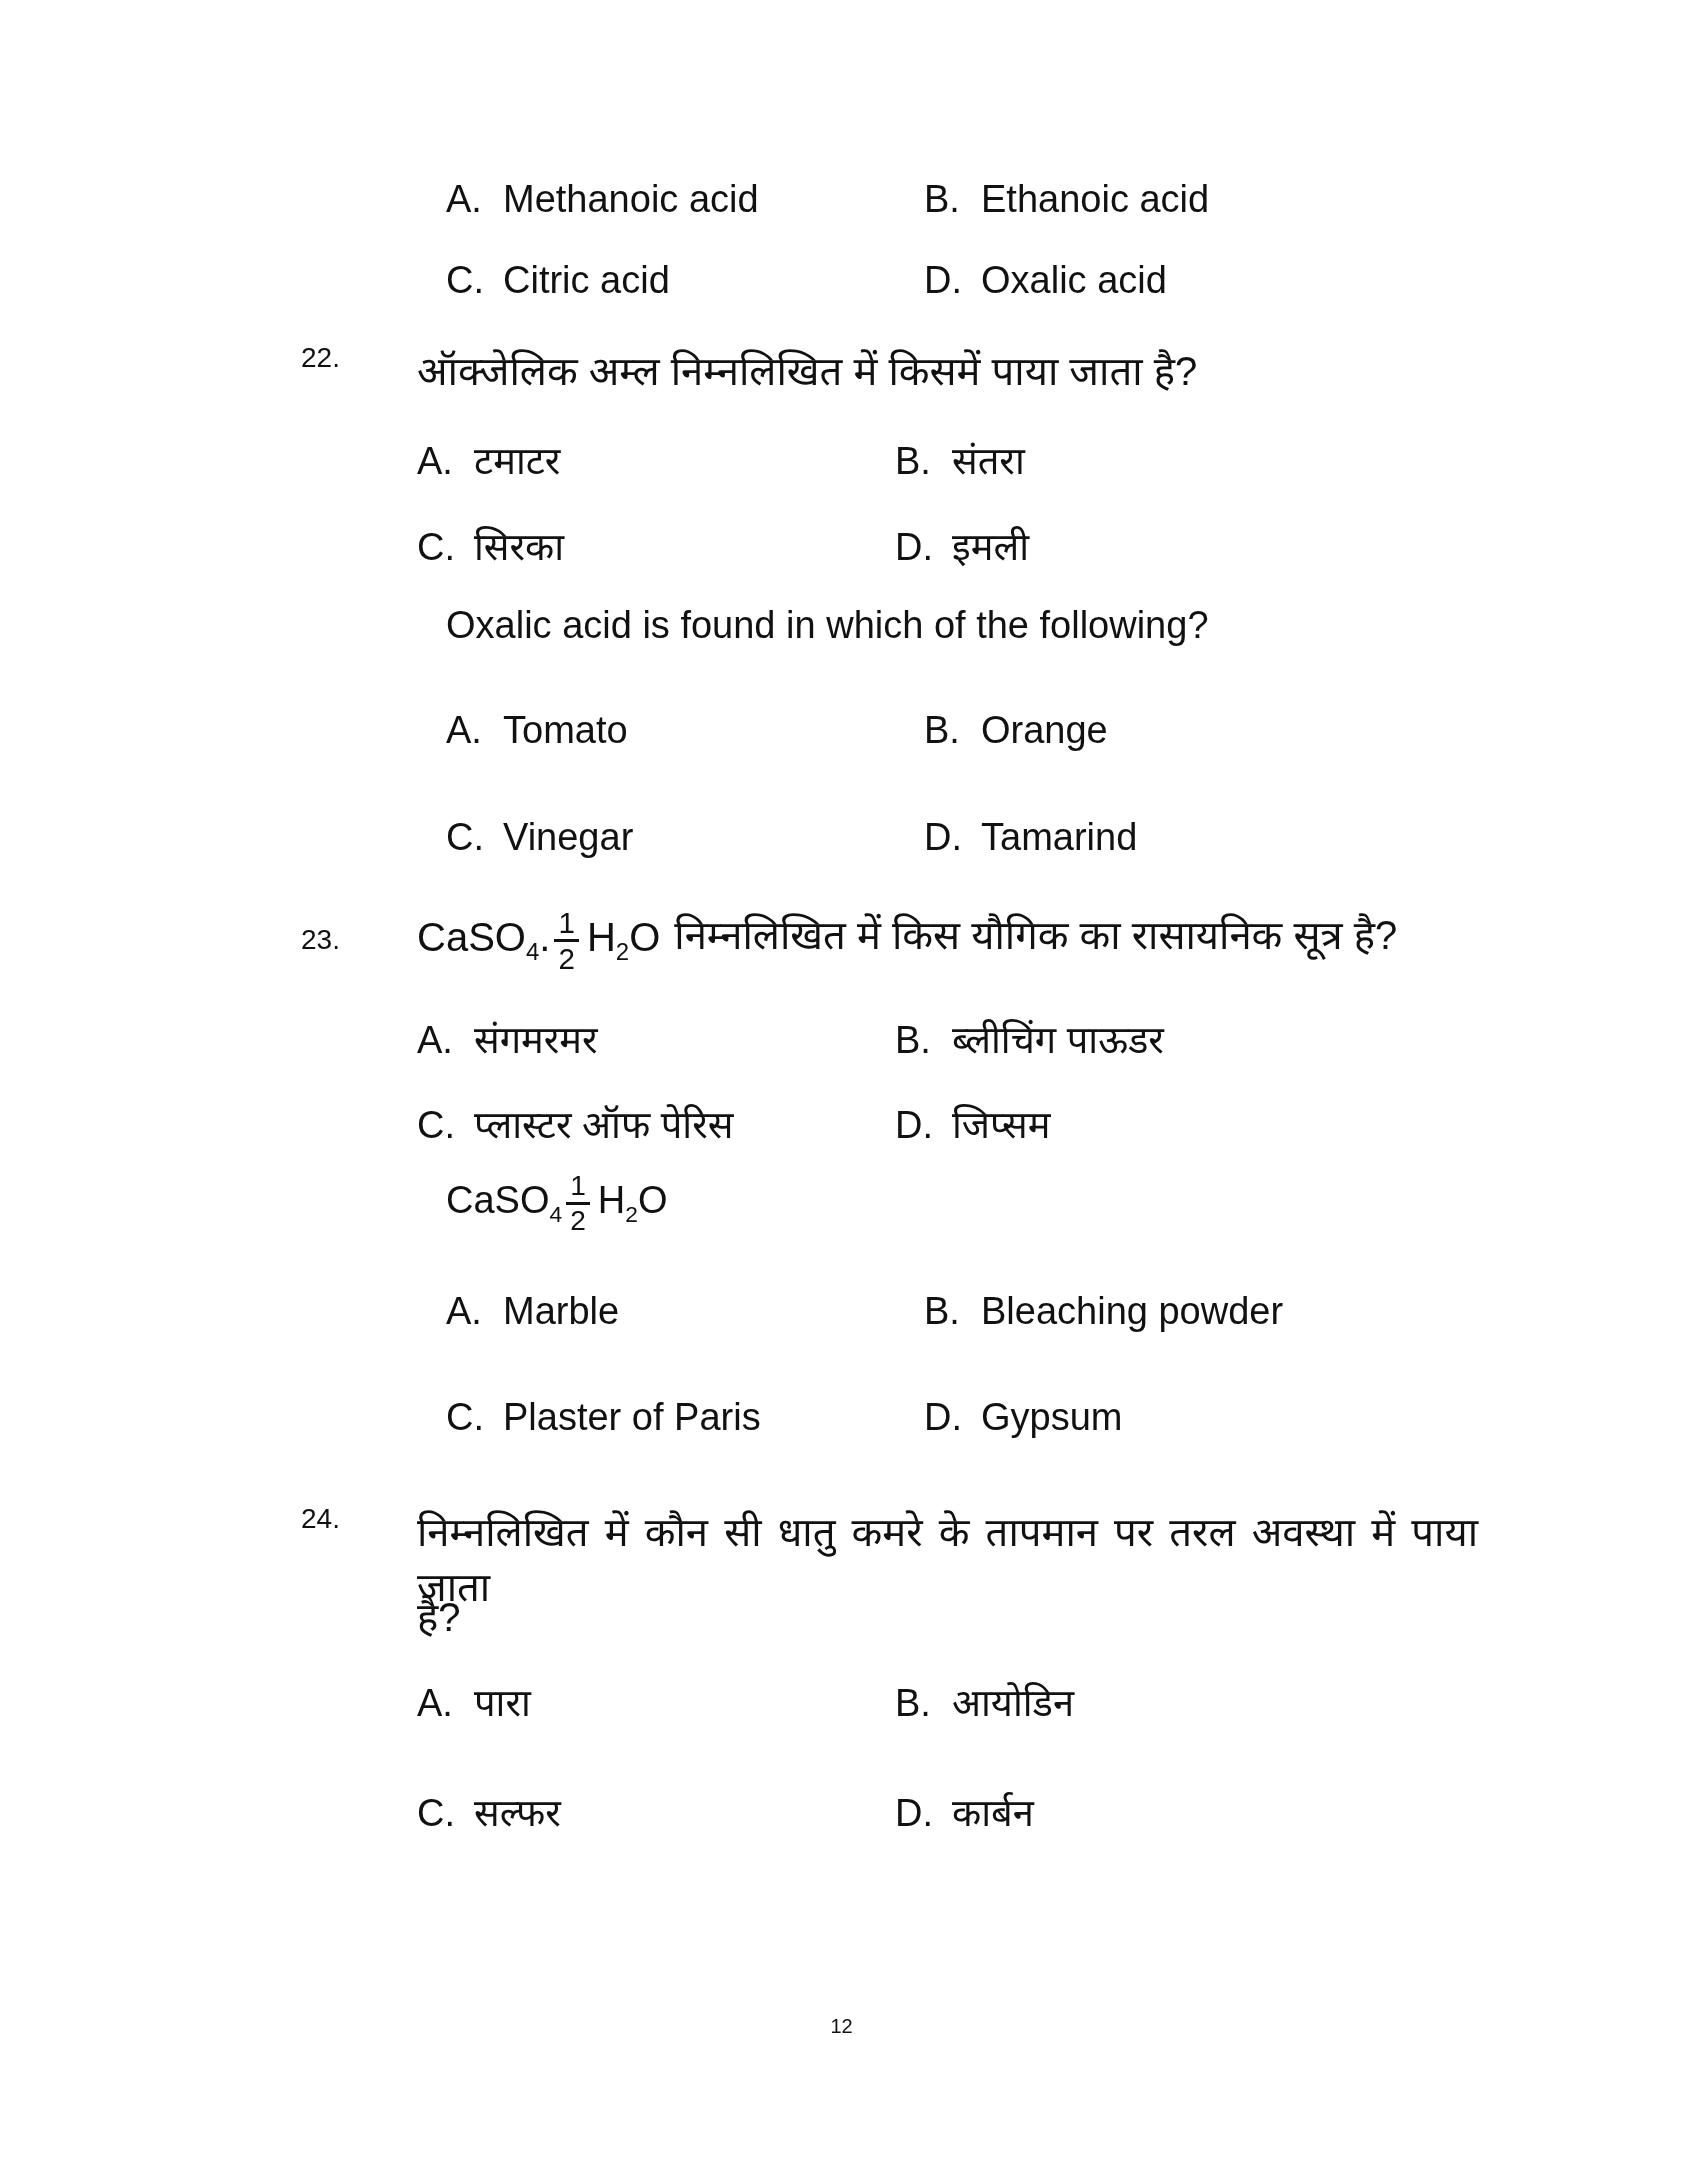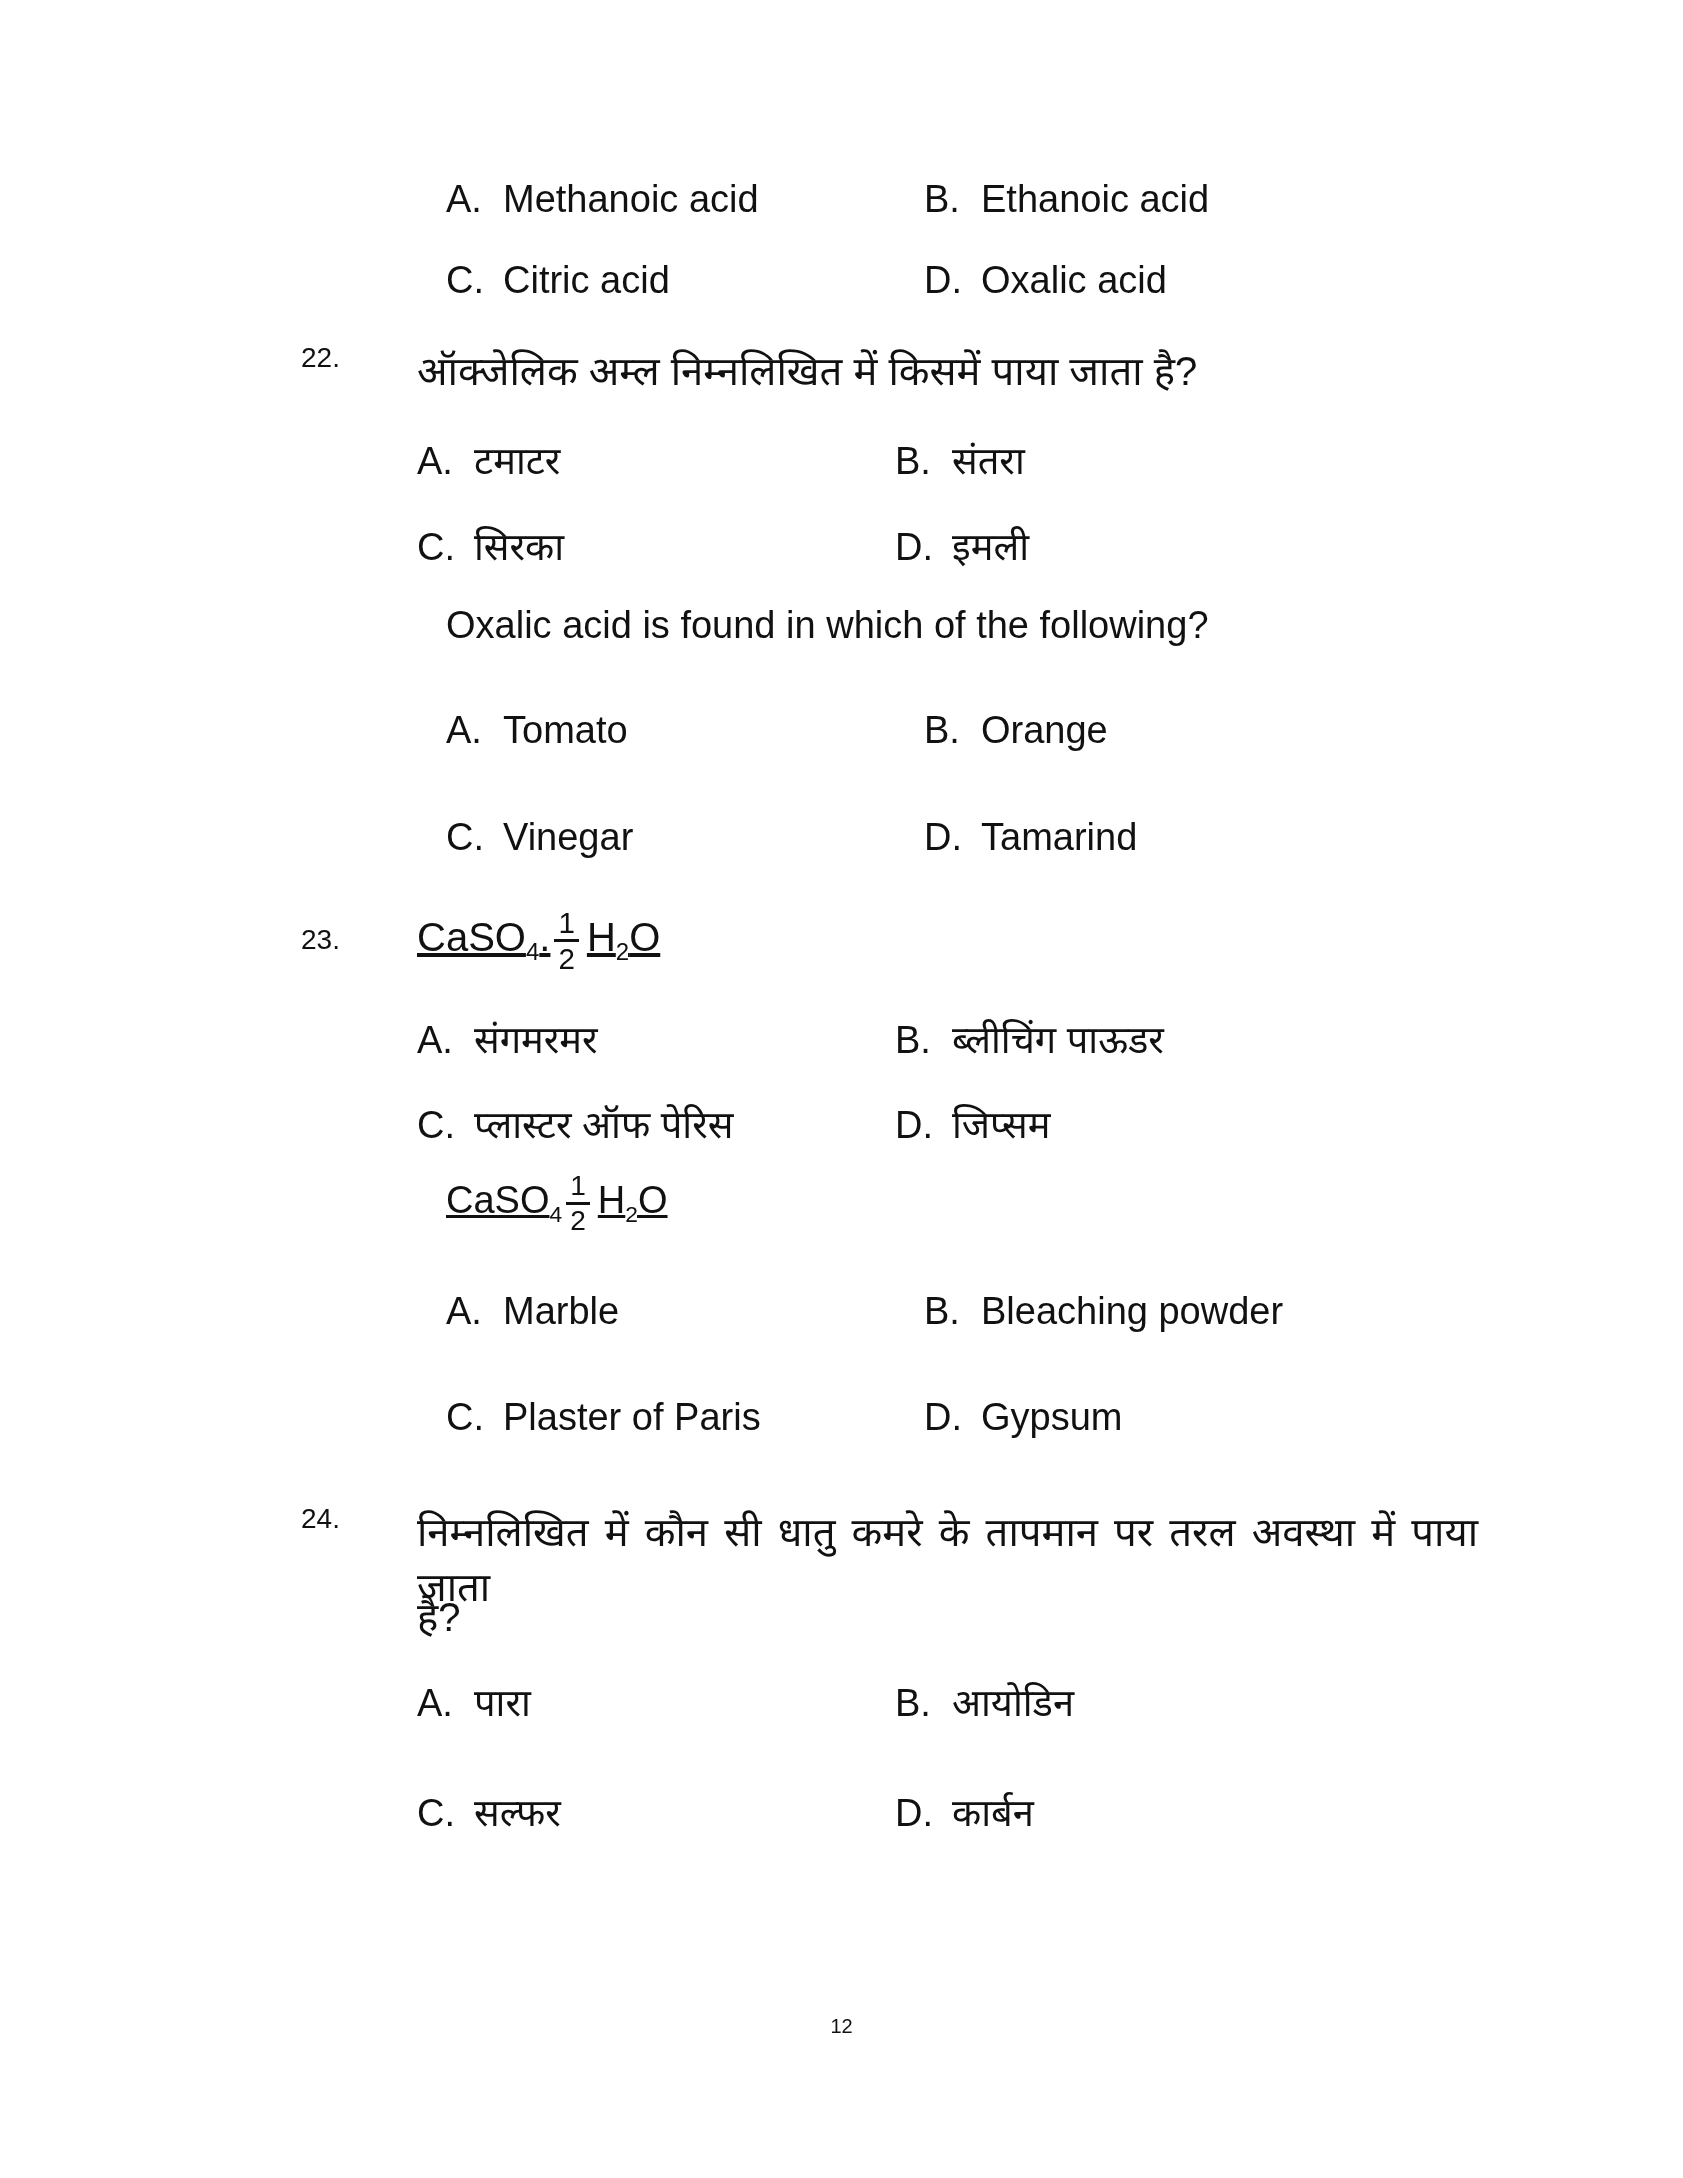--- a/index.html
+++ b/index.html
@@ -32,21 +32,21 @@
   .opt .opt-label { display: inline-block; min-width: 57px; }
   .justify-line {
     position: absolute;
     left: 417px;
     width: 1061px;
     font-size: 40px;
     text-align: justify;
     text-align-last: justify;
     white-space: normal;
   }
-  .formula-line { display: flex; align-items: flex-start; text-decoration: underline; }
+  .formula-line { display: flex; align-items: flex-start; }
   sub { font-size: 0.60em; line-height: 0; }
   .frac {
     display: inline-flex;
     flex-direction: column;
     align-items: center;
     vertical-align: middle;
     font-size: 0.74em;
     line-height: 1.12;
     margin: 0 8px 0 4px;
   }
@@ -122,20 +122,21 @@
     </div>
   </div>
 
   <div class="row" style="top:906px">
     <span class="q-num" style="top:18px">23.</span>
     <span class="q-text hin formula-line">
       <span class="formula"><span>CaSO</span><sub>4</sub><span>.</span><span class="frac">
             <span class="fnum">1</span>
             <span class="fden">2</span>
           </span><span>H</span><sub>2</sub><span>O</span></span>
+      <span style="margin-left:14px">निम्नलिखित में किस यौगिक का रासायनिक सूत्र है?</span>
     </span>
   </div>
   <div class="row" style="top:1012px">
     <div class="opt opt-a hin">
       <span class="opt-label">A.</span><span class="opt-text">संगमरमर</span>
     </div>
     <div class="opt opt-b hin">
       <span class="opt-label">B.</span><span class="opt-text">ब्लीचिंग पाऊडर</span>
     </div>
   </div>

